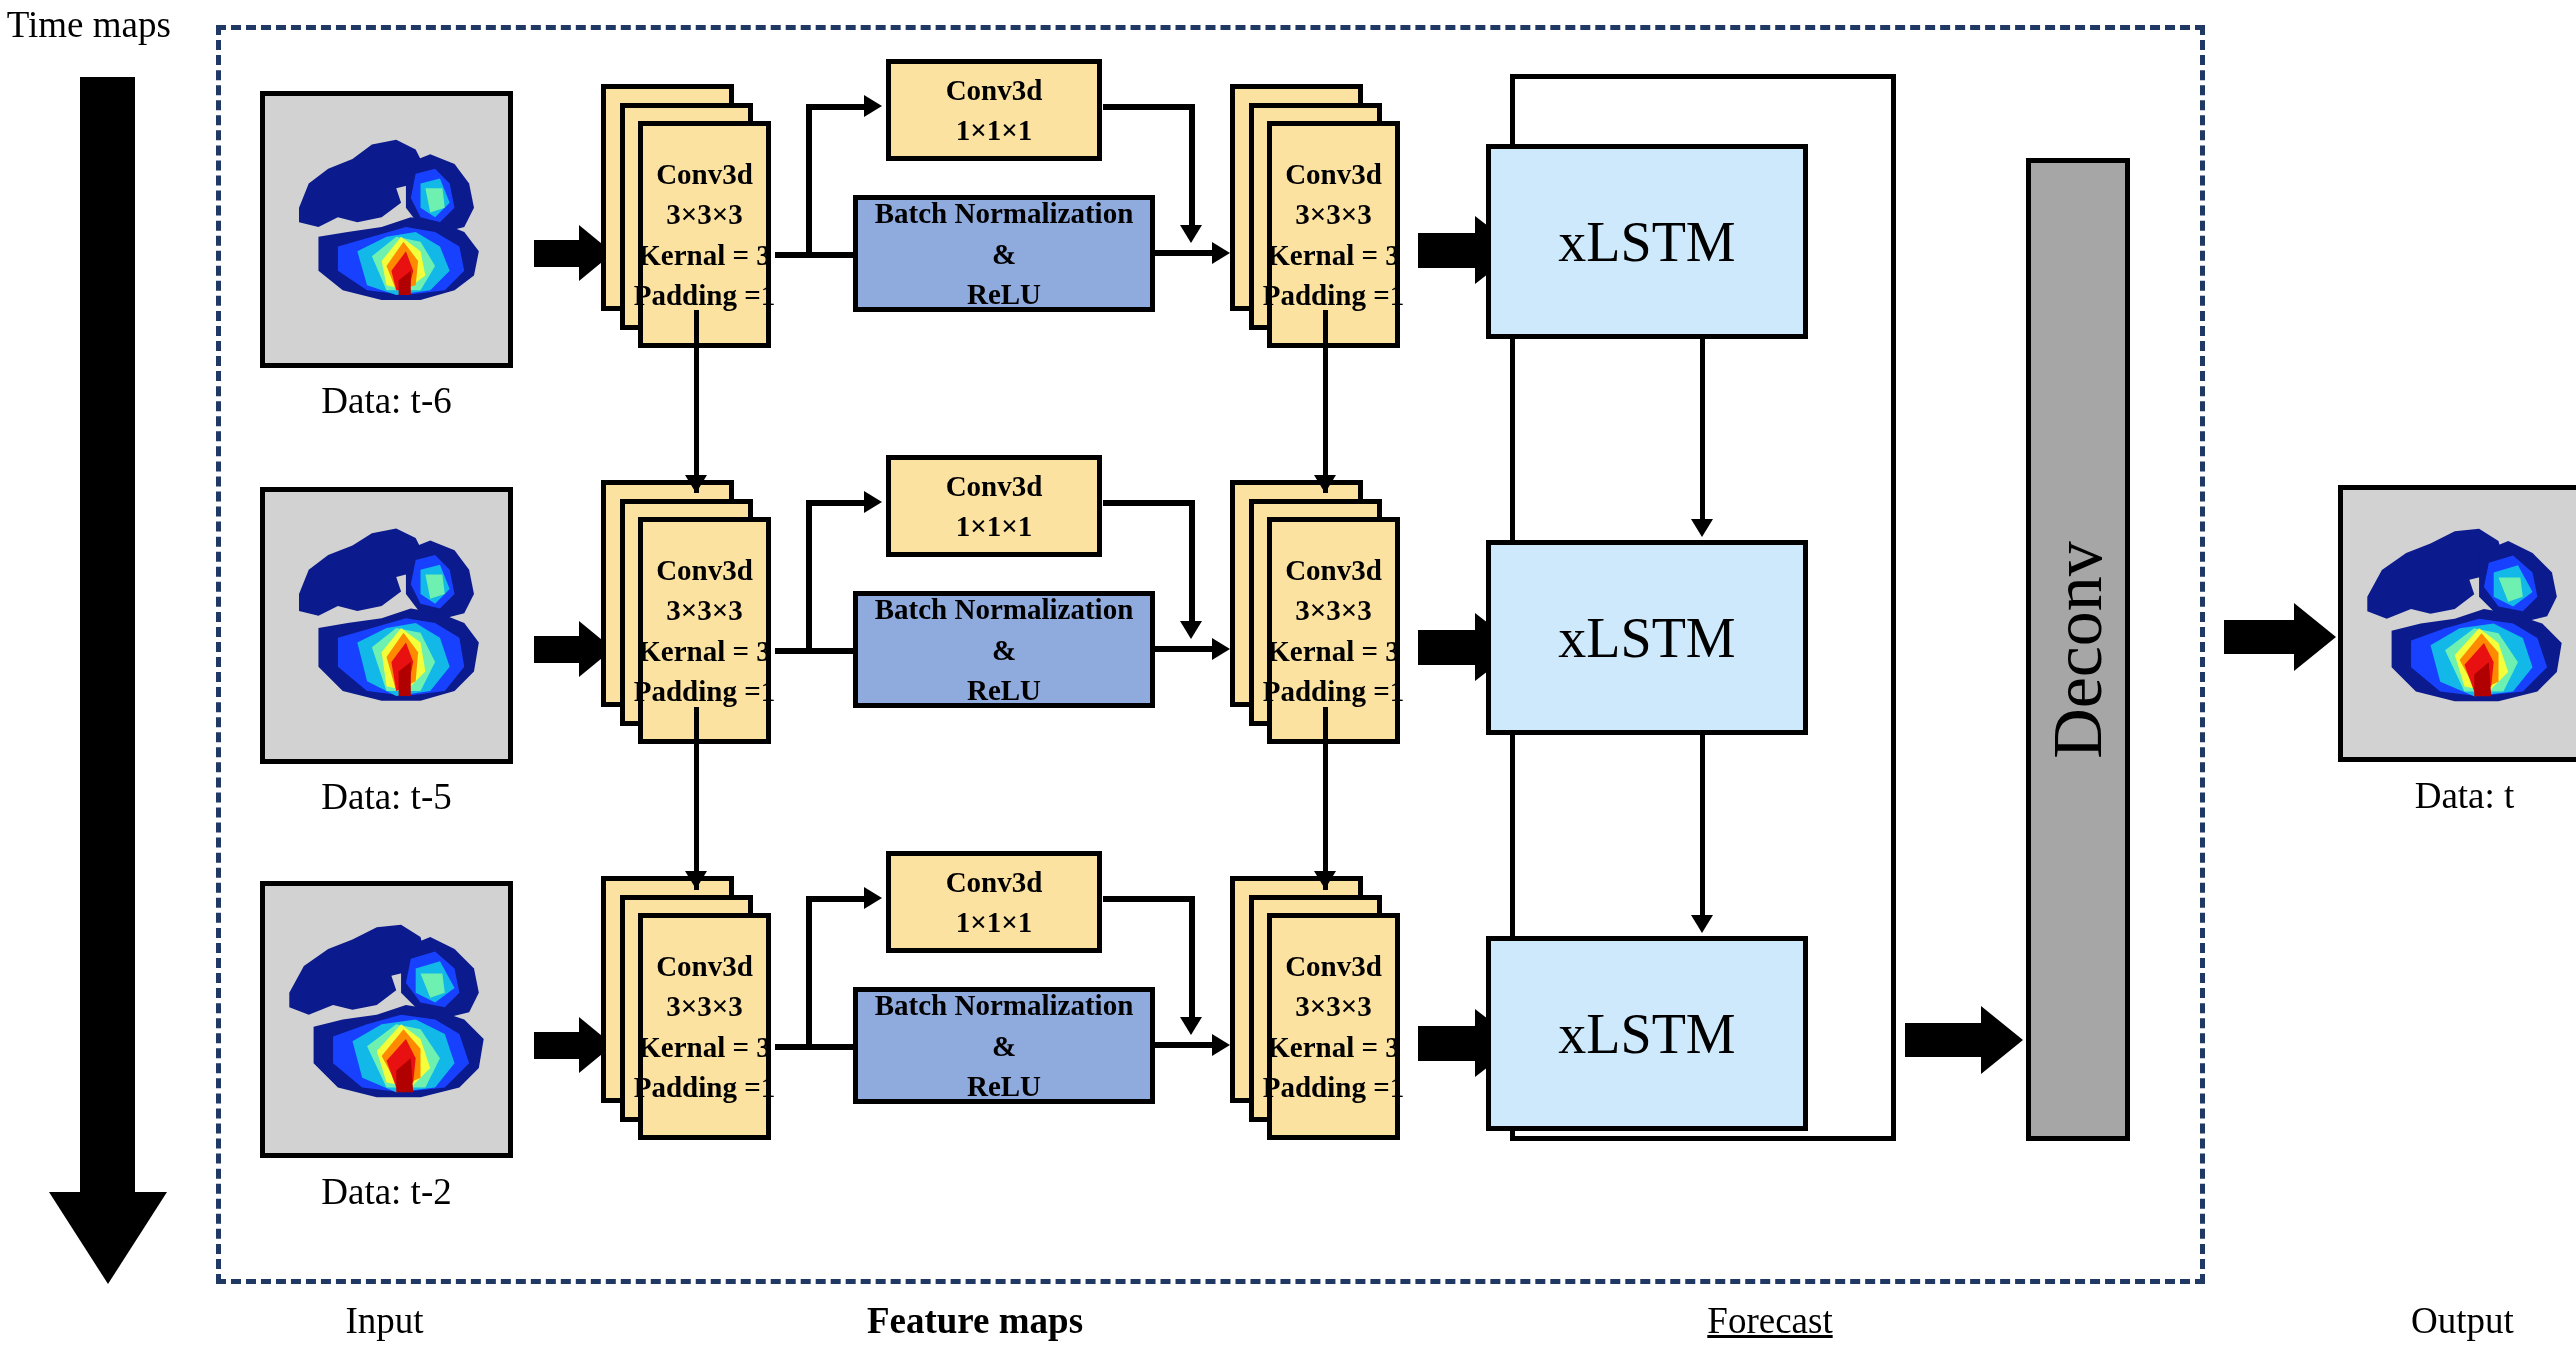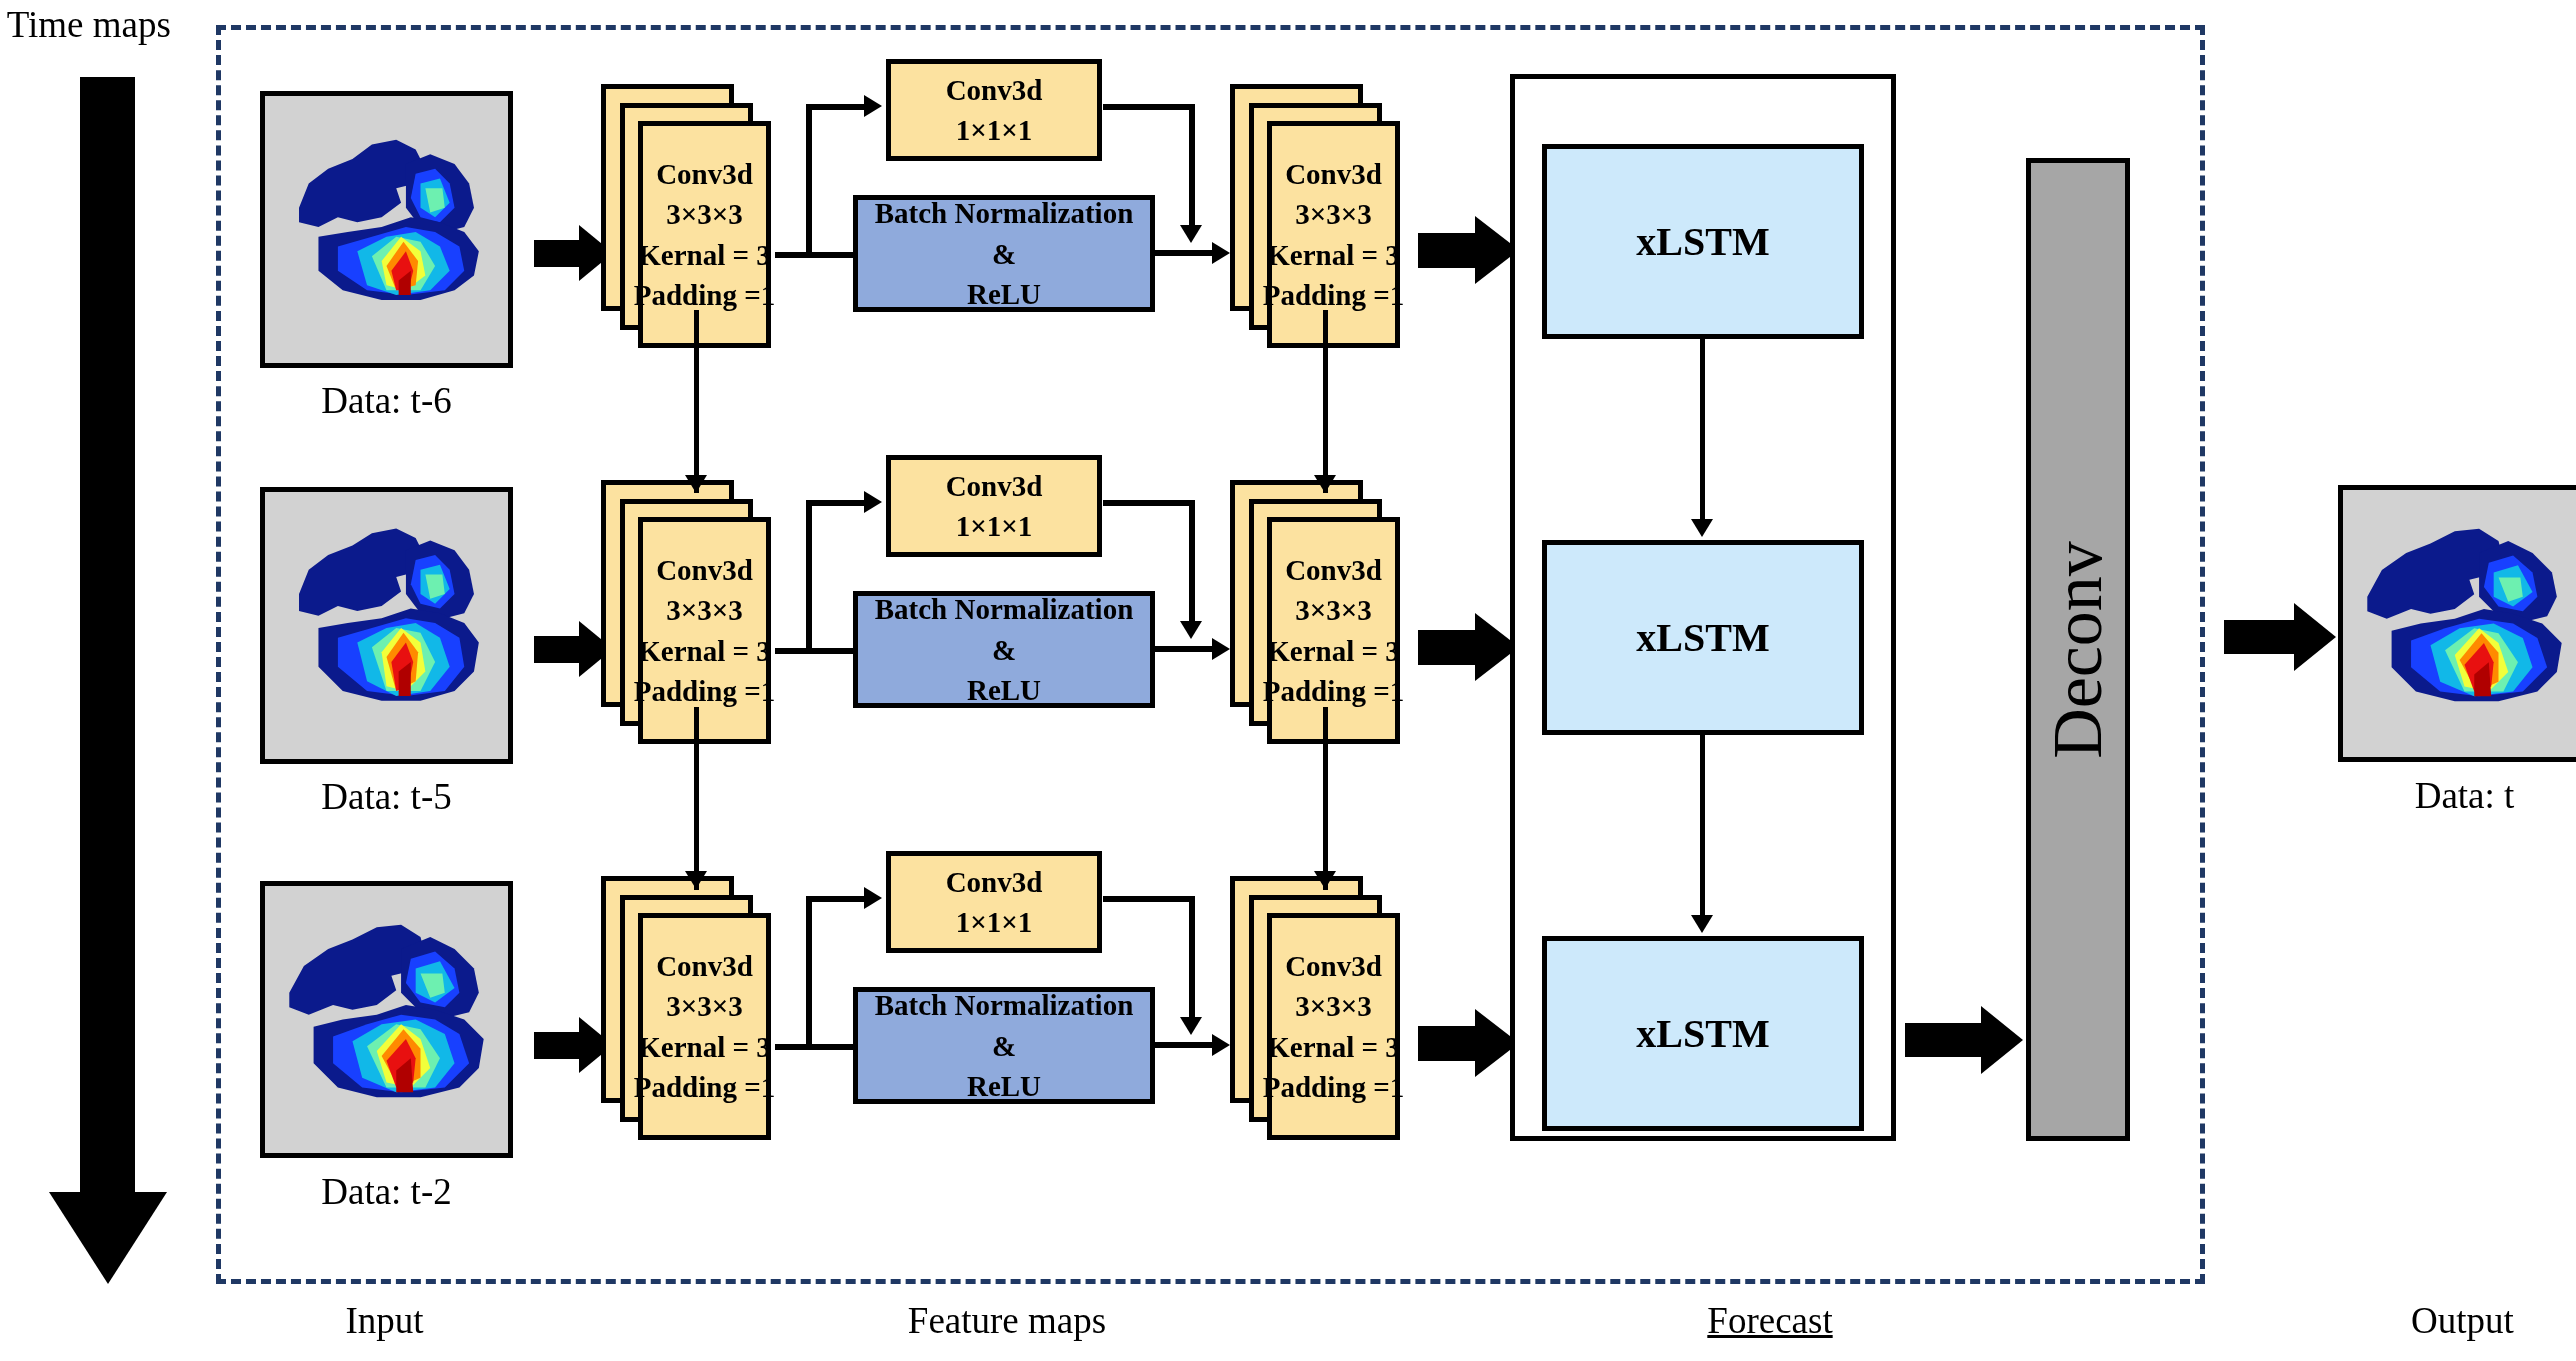--- a/index.html
+++ b/index.html
@@ -35,21 +35,21 @@
       display:flex;flex-direction:column;align-items:center;justify-content:center;}
   .conv1box .card-line{font-size:29px;}
   .bnbox{position:absolute;background:#8FAADC;border:5.9px solid #000;box-sizing:border-box;
       display:flex;flex-direction:column;align-items:center;justify-content:center;}
   .bnbox .card-line{font-size:29px;}
   
   #forecast-box{left:1510px;top:74px;width:386px;height:1067px;
       border:5px solid #000;box-sizing:border-box;background:#fff;}
   .xlstm{position:absolute;background:#CDE9FB;border:5.9px solid #000;box-sizing:border-box;
       display:flex;align-items:center;justify-content:center;
-      font-size:40px;width:322px;height:195px;left:1542px;font-weight:bold;}
+      font-size:56px;width:322px;height:195px;left:1486px;}
   
   #deconv-box{left:2026px;top:158px;width:104px;height:983px;background:#A6A6A6;
       border:5.9px solid #000;box-sizing:border-box;
       display:flex;align-items:center;justify-content:center;}
   #deconv-label{transform:rotate(-90deg);font-size:70px;white-space:nowrap;}
   
   .ln{position:absolute;background:#000;}
   .tri-right{position:absolute;width:0;height:0;
       border-top:11.7px solid transparent;border-bottom:11.7px solid transparent;
       border-left:18.5px solid #000;}
@@ -340,16 +340,16 @@
       <path d="M46 68 L56 57 L64 63 L68 75 L60 83 L50 81 Z" fill="#f2ff3a"></path>
       <path d="M48 70 L57 59 L64 67 L64 79 L55 83 Z" fill="#ff8a00"></path>
       <path d="M50 72 L58 63 L62 71 L61 81 L54 83 Z" fill="#e81010"></path>
       <path d="M54 76 L60 71 L61 85 L54 85 Z" fill="#b00000"></path>
     </g>
   </svg>
 </div>
 <div class="abs data-caption" style="left:2326px;top:774px;">Data: t</div>
 
 <div class="abs bottom-label" style="left:250px;width:269px;">Input</div>
-<div class="abs bottom-label" style="left:772px;width:470px;">Feature maps</div>
+<div class="abs bottom-label" style="left:740px;width:470px;font-weight:bold;">Feature maps</div>
 <div class="abs bottom-label" style="left:1594px;width:352px;text-decoration:underline;">Forecast</div>
 <div class="abs bottom-label" style="left:2341px;width:243px;">Output</div>
 
 
 </body></html>

